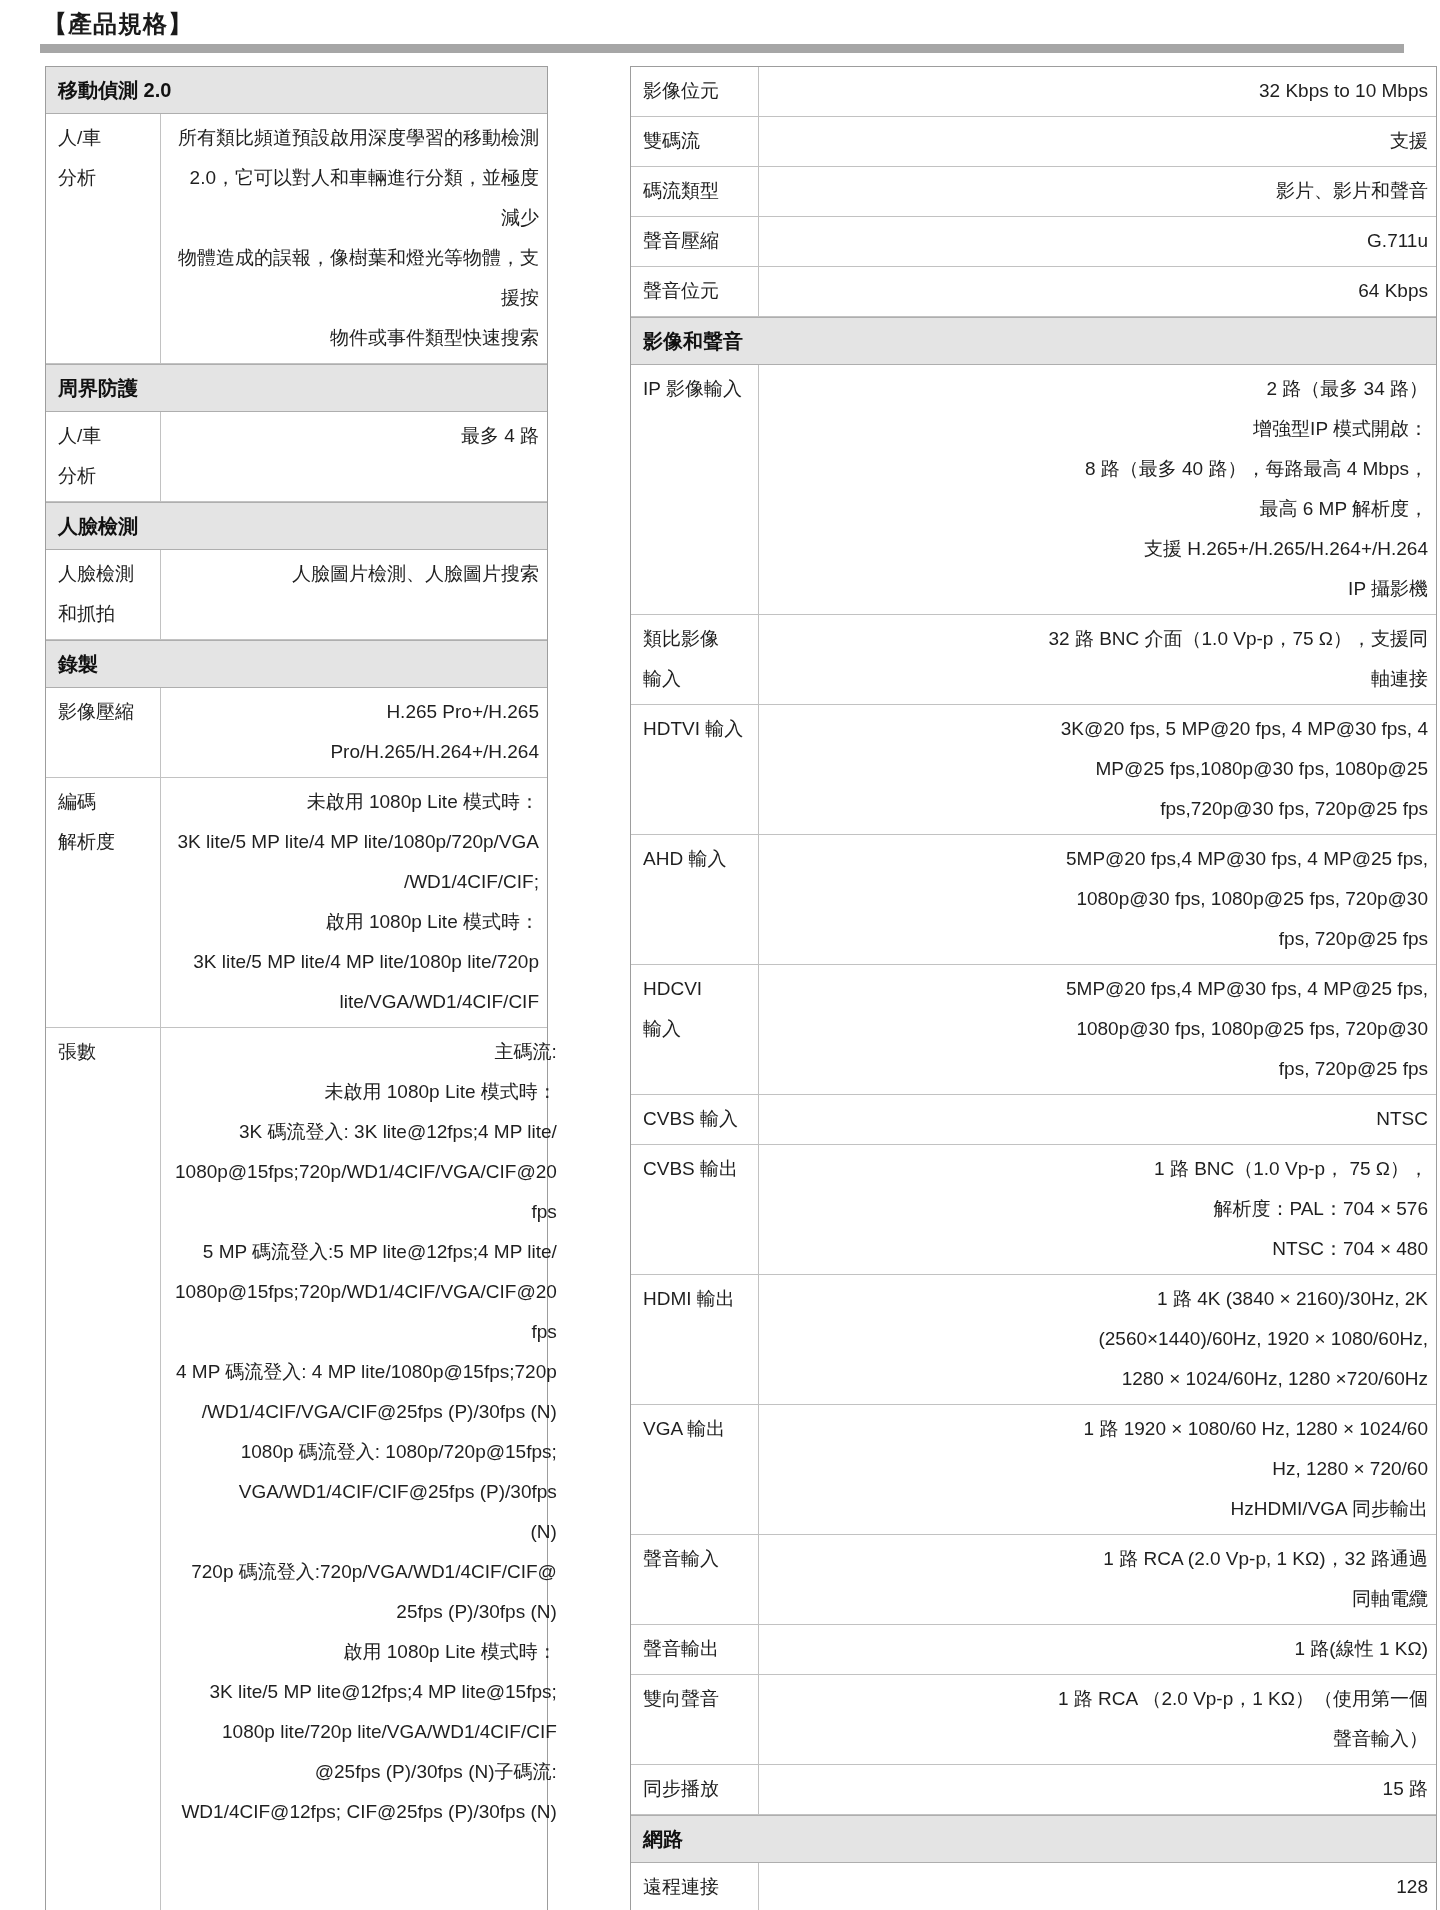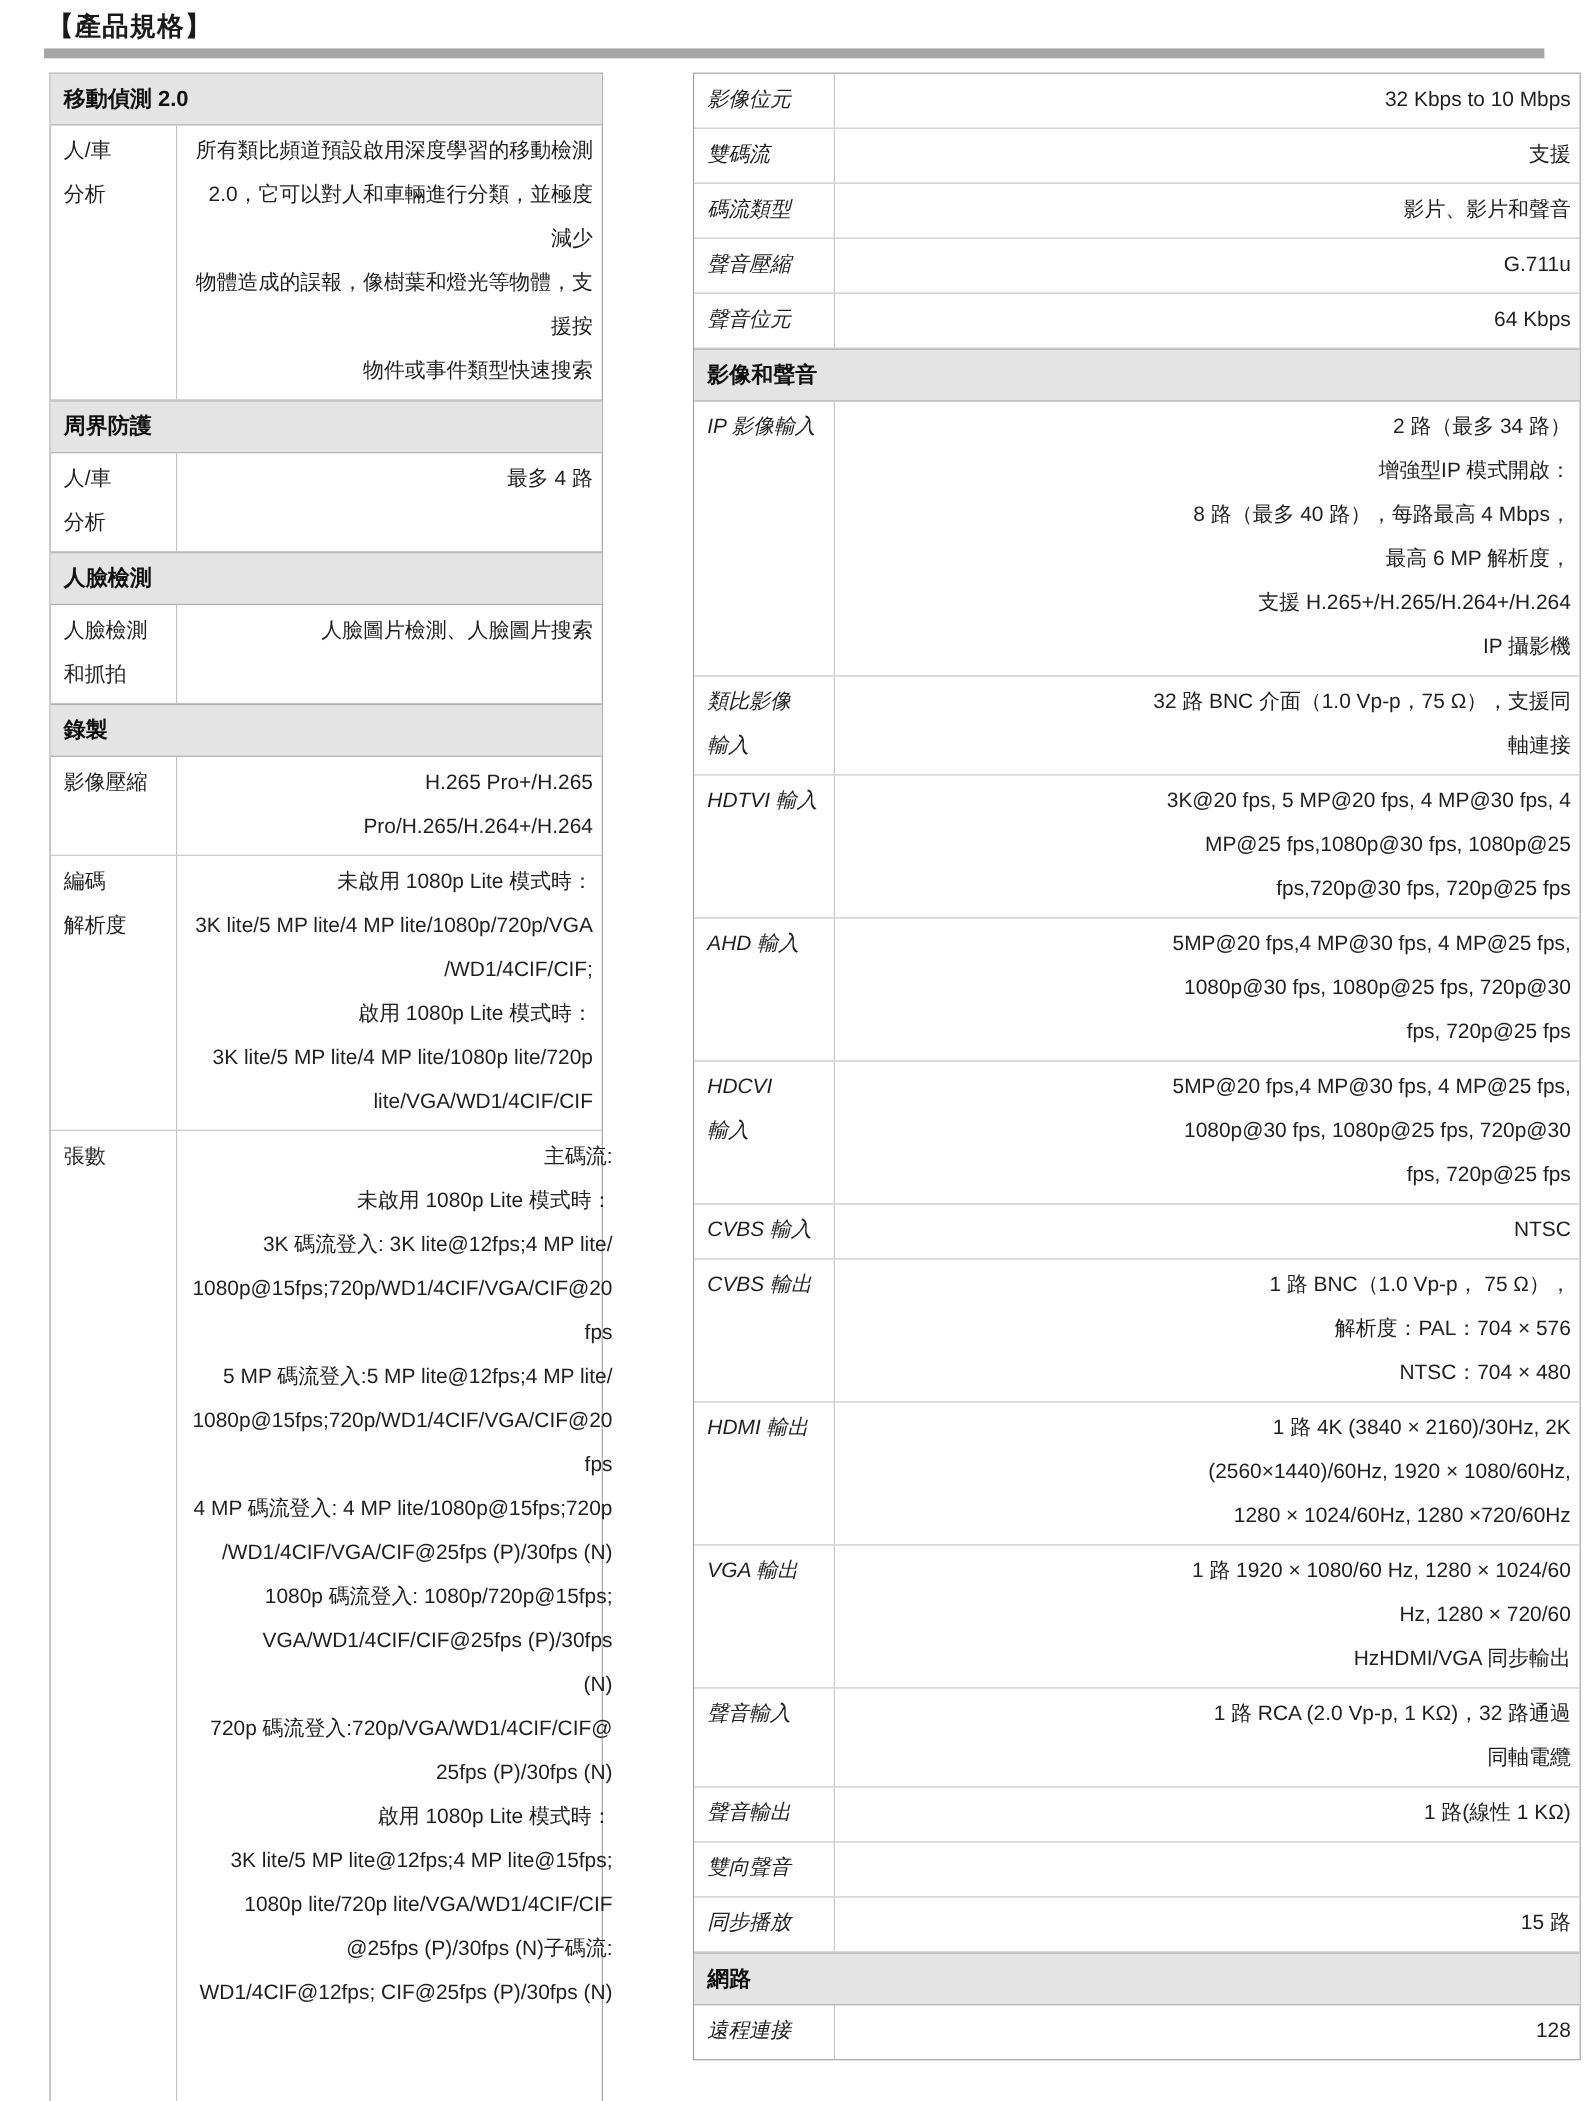--- a/index.html
+++ b/index.html
@@ -45,21 +45,21 @@
   }
   .trow:last-child{border-bottom:none;}
   .tlabel{
     flex:none;width:115px;
     padding:4px 4px 5px 12px;
     border-right:1px solid #c2c2c2;
     font-size:19px;line-height:40px;
     white-space:pre-line;
     box-sizing:border-box;
   }
-  #right-table .tlabel{width:128px;font-style:italic;}
+  #right-table .tlabel{width:128px;}
   .tvalue{
     flex:1;
     padding:4px 8px 5px 14px;
     font-size:19px;line-height:40px;
     white-space:pre-line;
     box-sizing:border-box;
     text-align:right;
   }
 </style>
 </head>
@@ -217,20 +217,22 @@
       <div class="tlabel">聲音輸入</div>
       <div class="tvalue">1 路 RCA (2.0 Vp-p, 1 KΩ)，32 路通過
 同軸電纜</div>
     </div>
     <div class="trow">
       <div class="tlabel">聲音輸出</div>
       <div class="tvalue">1 路(線性 1 KΩ)</div>
     </div>
     <div class="trow">
       <div class="tlabel">雙向聲音</div>
+      <div class="tvalue">1 路 RCA （2.0 Vp-p，1 KΩ）（使用第一個
+聲音輸入）</div>
     </div>
     <div class="trow">
       <div class="tlabel">同步播放</div>
       <div class="tvalue">15 路</div>
     </div>
     <div class="thead">網路</div>
     <div class="trow">
       <div class="tlabel">遠程連接</div>
       <div class="tvalue">128</div>
     </div>

